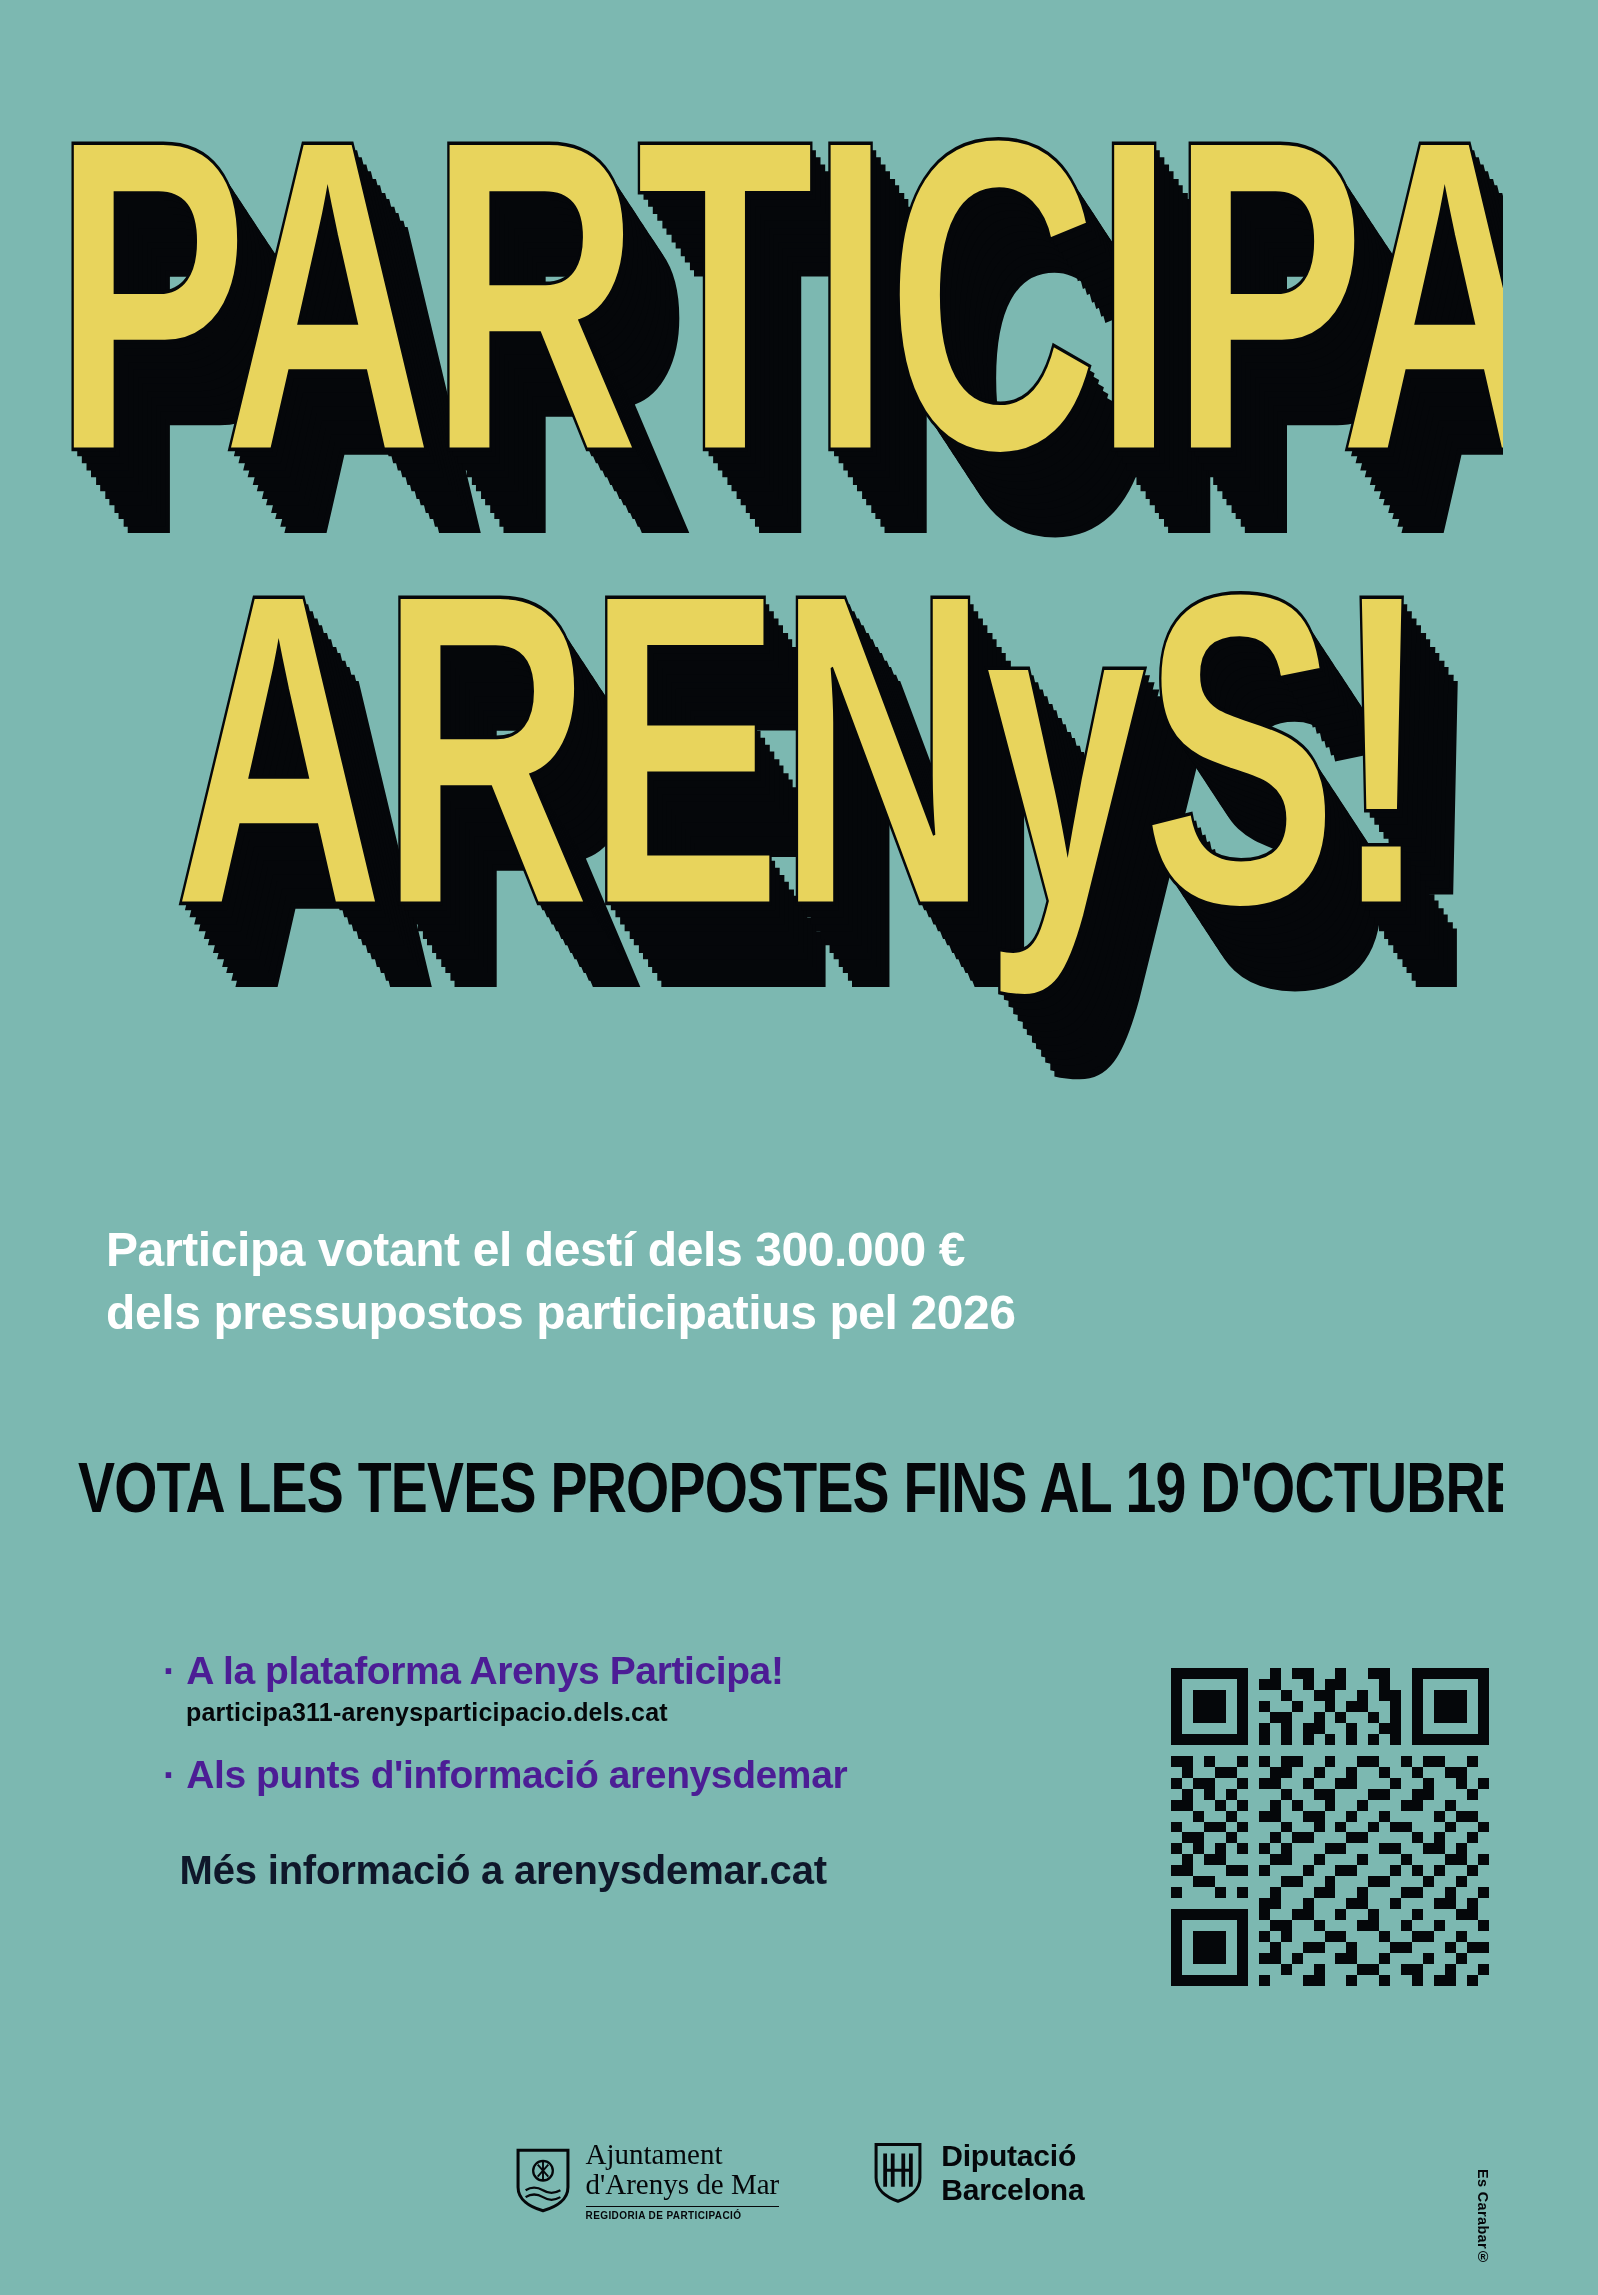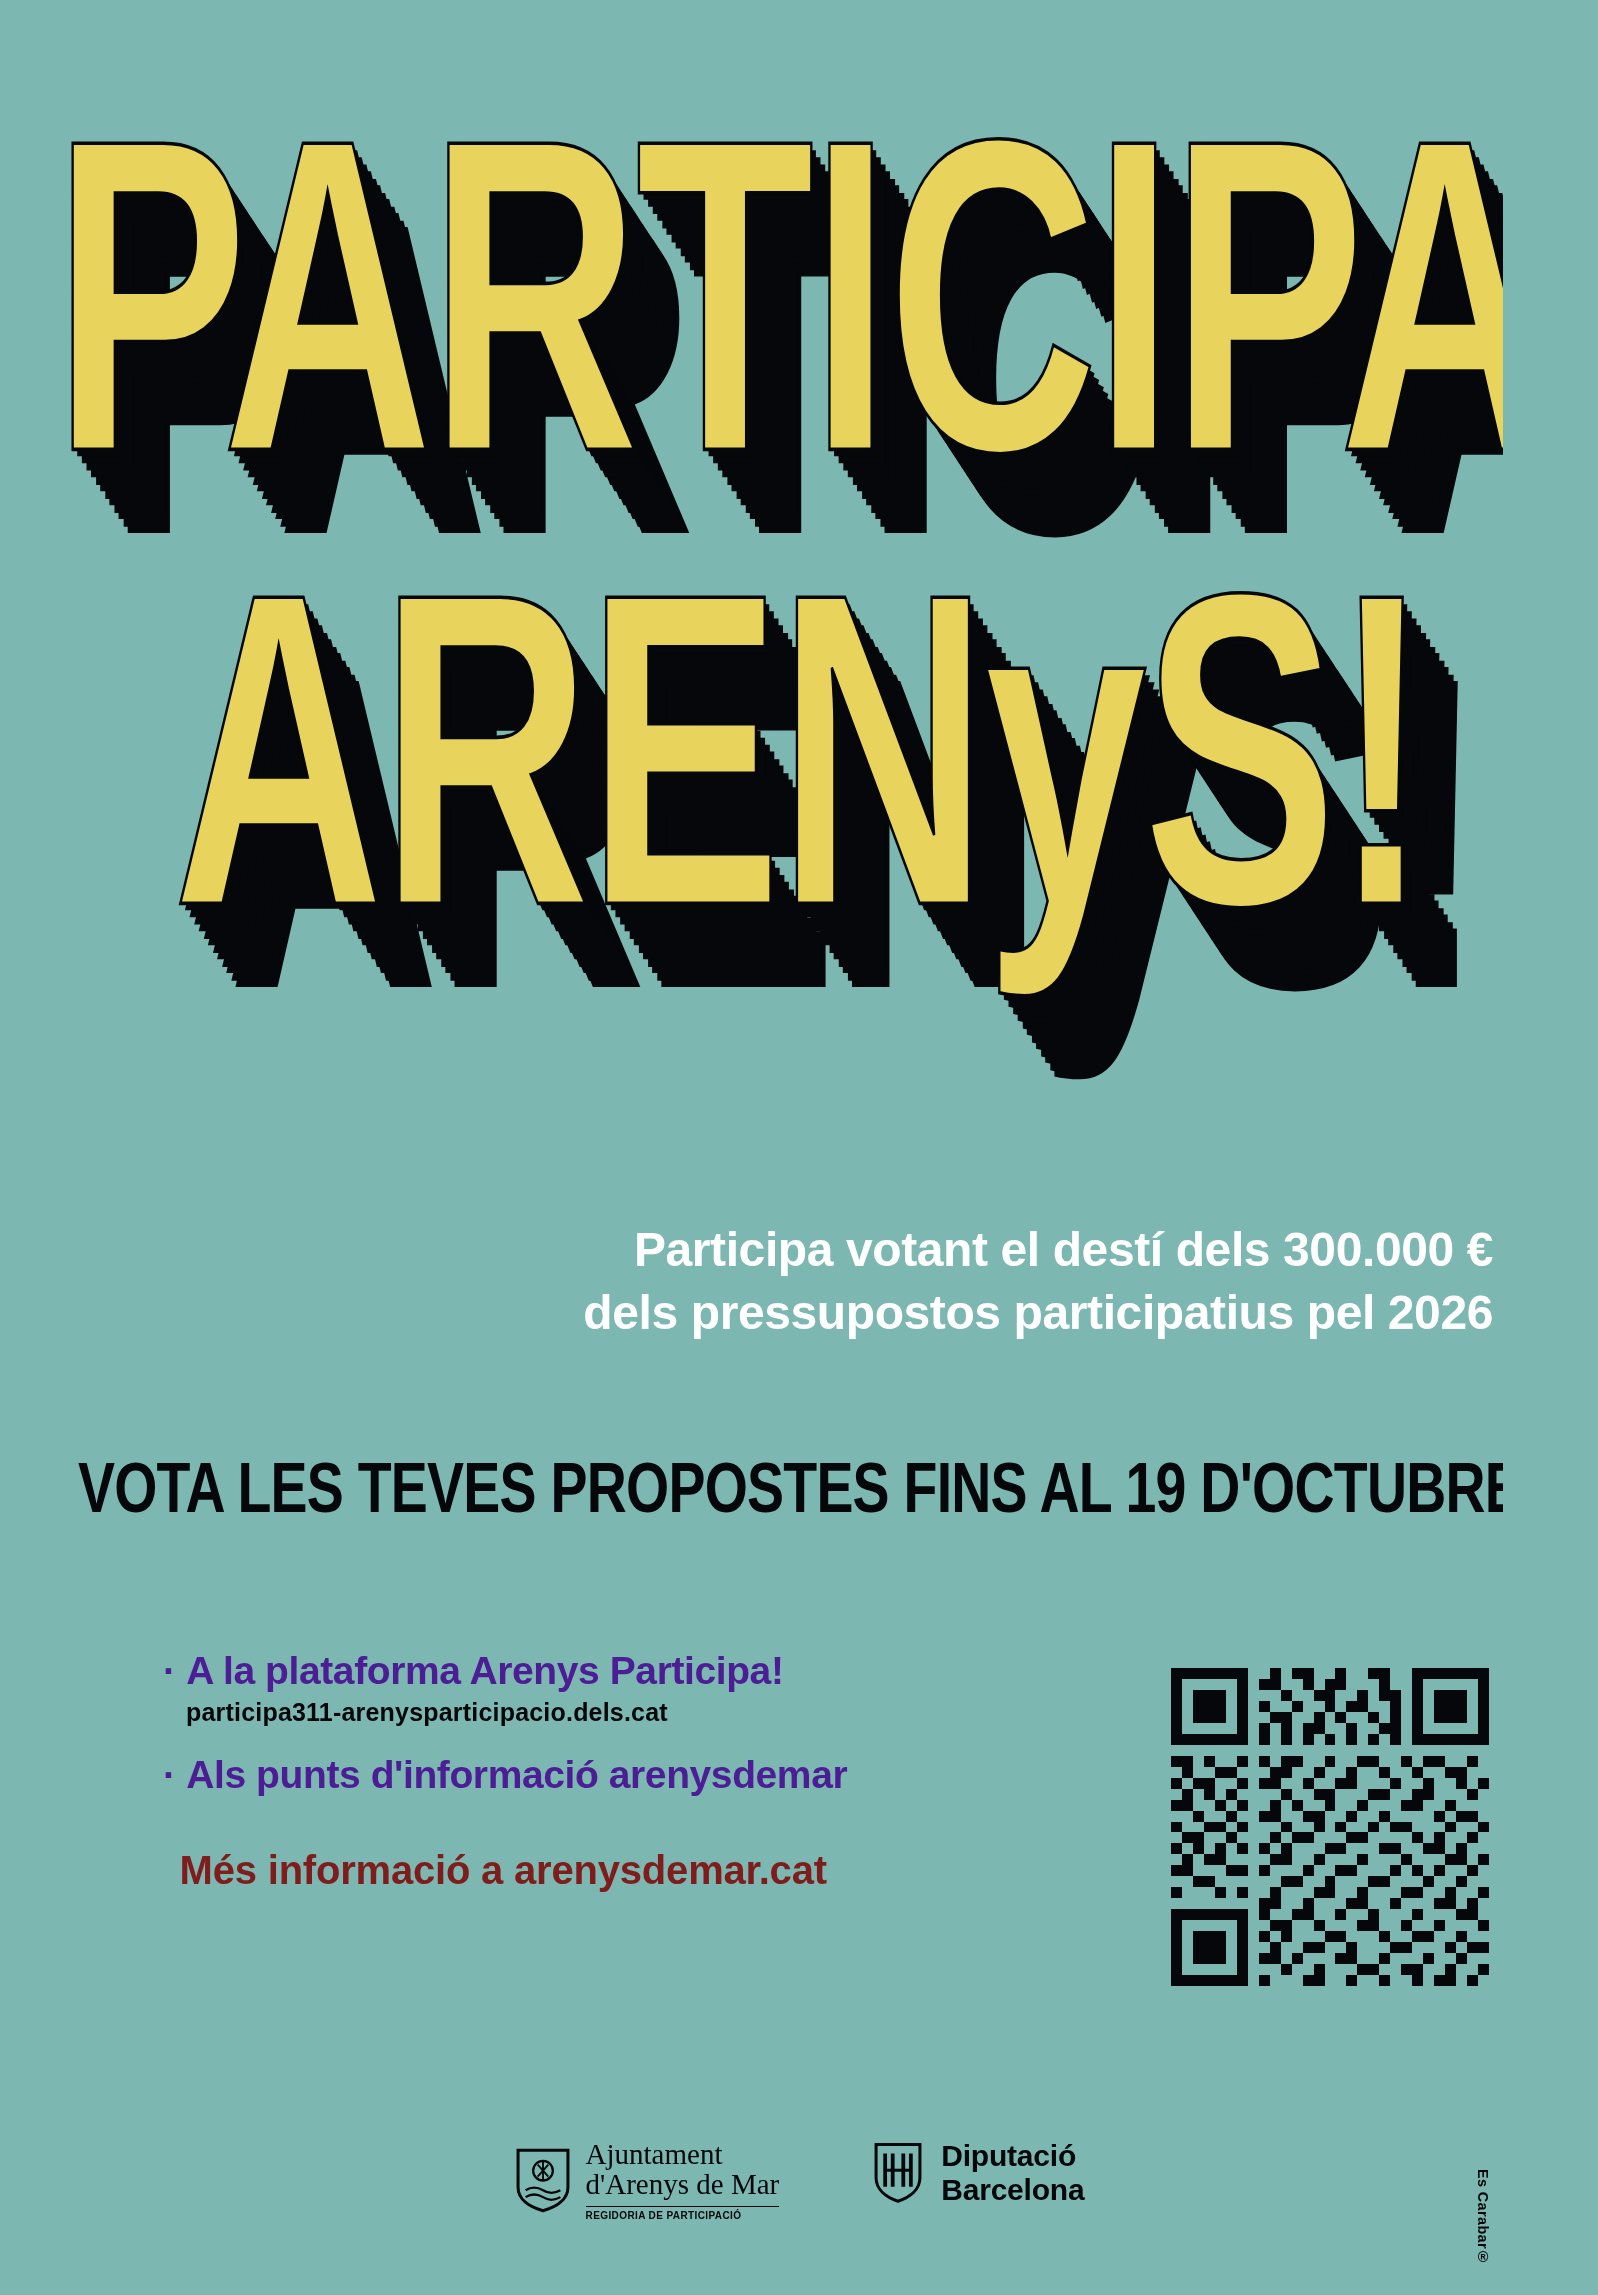--- a/index.html
+++ b/index.html
@@ -70,21 +70,21 @@
   .hl-line-2 .lower-y {
     text-transform: none;
   }
 
   
   .subhead {
     position: absolute;
     left: 0;
     top: 1218px;
     width: 1599px;
-    text-align: right;
+    text-align: left;
     color: #ffffff;
     font-size: 48px;
     font-weight: bold;
     line-height: 1.32;
     letter-spacing: -0.4px;
     padding: 0 106px;
     box-sizing: border-box;
   }
   .subhead div { white-space: nowrap; }
 
@@ -133,21 +133,21 @@
     margin: 3px 0 26px 23px;
     white-space: nowrap;
   }
 
   .bullet-2 { margin-bottom: 0; }
 
   .more-info {
     display: block;
     margin-top: 50px;
     margin-left: 16.6px;
-    color: #7f1d1d;
+    color: #0f172a;
     font-size: 40px;
     font-weight: bold;
     letter-spacing: -0.2px;
     white-space: nowrap;
   }
 
   
   .qr-wrap {
     position: absolute;
     left: 1171px;

